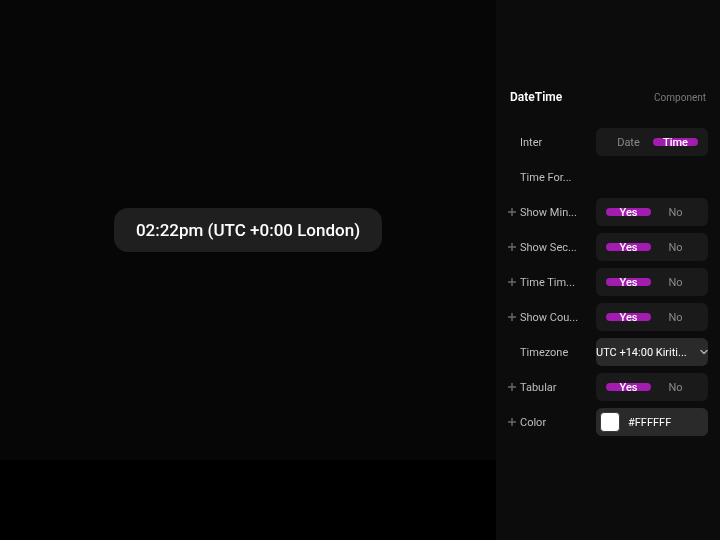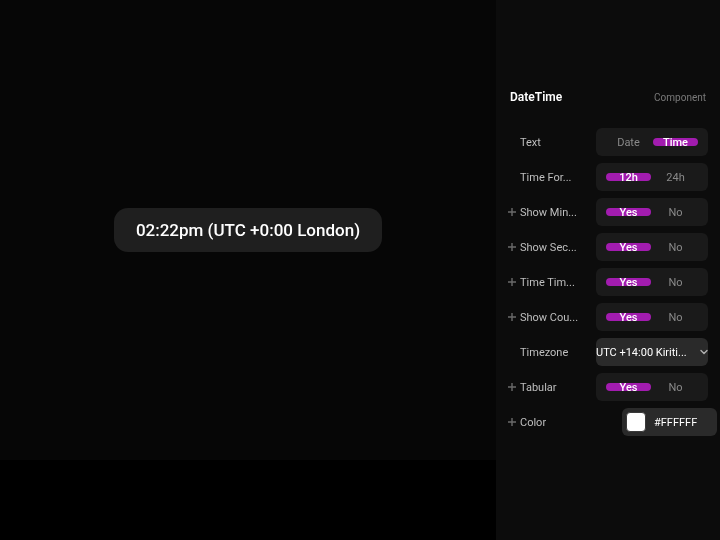--- a/index.html
+++ b/index.html
@@ -195,21 +195,20 @@
     width: 100%;
     height: 28px;
     background: #2a2a2a;
     border-radius: 6px;
     display: flex;
     align-items: center;
     padding: 0 20px 0 4px;
     gap: 8px;
     font-size: 11px;
     color: #fff;
-    margin-left: 26px;
   }
   .swatch {
     width: 20px;
     height: 20px;
     border-radius: 4px;
     background: #fff;
     border: 1px solid #3a3a3a;
   }
 </style>
 </head>
@@ -223,47 +222,37 @@
 
 <div class="inspector">
 
   <div class="panel-header">
     <span class="panel-title">DateTime</span>
     <span class="panel-subtitle">Component</span>
   </div>
 
   <div class="row">
     <div class="row-label no-dot">
-      <span class="txt">Text</span>
+      <span class="txt">Inter</span>
     </div>
     <div class="row-control">
       <div class="seg">
         <div class="seg-btn">
             <span>Date</span>
           </div>
         <div class="seg-btn on">
             <span>Time</span>
           </div>
       </div>
     </div>
   </div>
 
   <div class="row">
     <div class="row-label no-dot">
       <span class="txt">Time For...</span>
-    </div>
-    <div class="row-control">
-      <div class="seg">
-        <div class="seg-btn on">
-            <span>12h</span>
-          </div>
-        <div class="seg-btn">
-            <span>24h</span>
-          </div>
-      </div>
     </div>
   </div>
 
   <div class="row">
     <div class="row-label">
       <span class="dot">
           <svg width="8" height="8" viewBox="0 0 8 8">
             <path d="M4 0v8M0 4h8" stroke="#6a6a6a" stroke-width="1.4"></path>
           </svg>
         </span>

